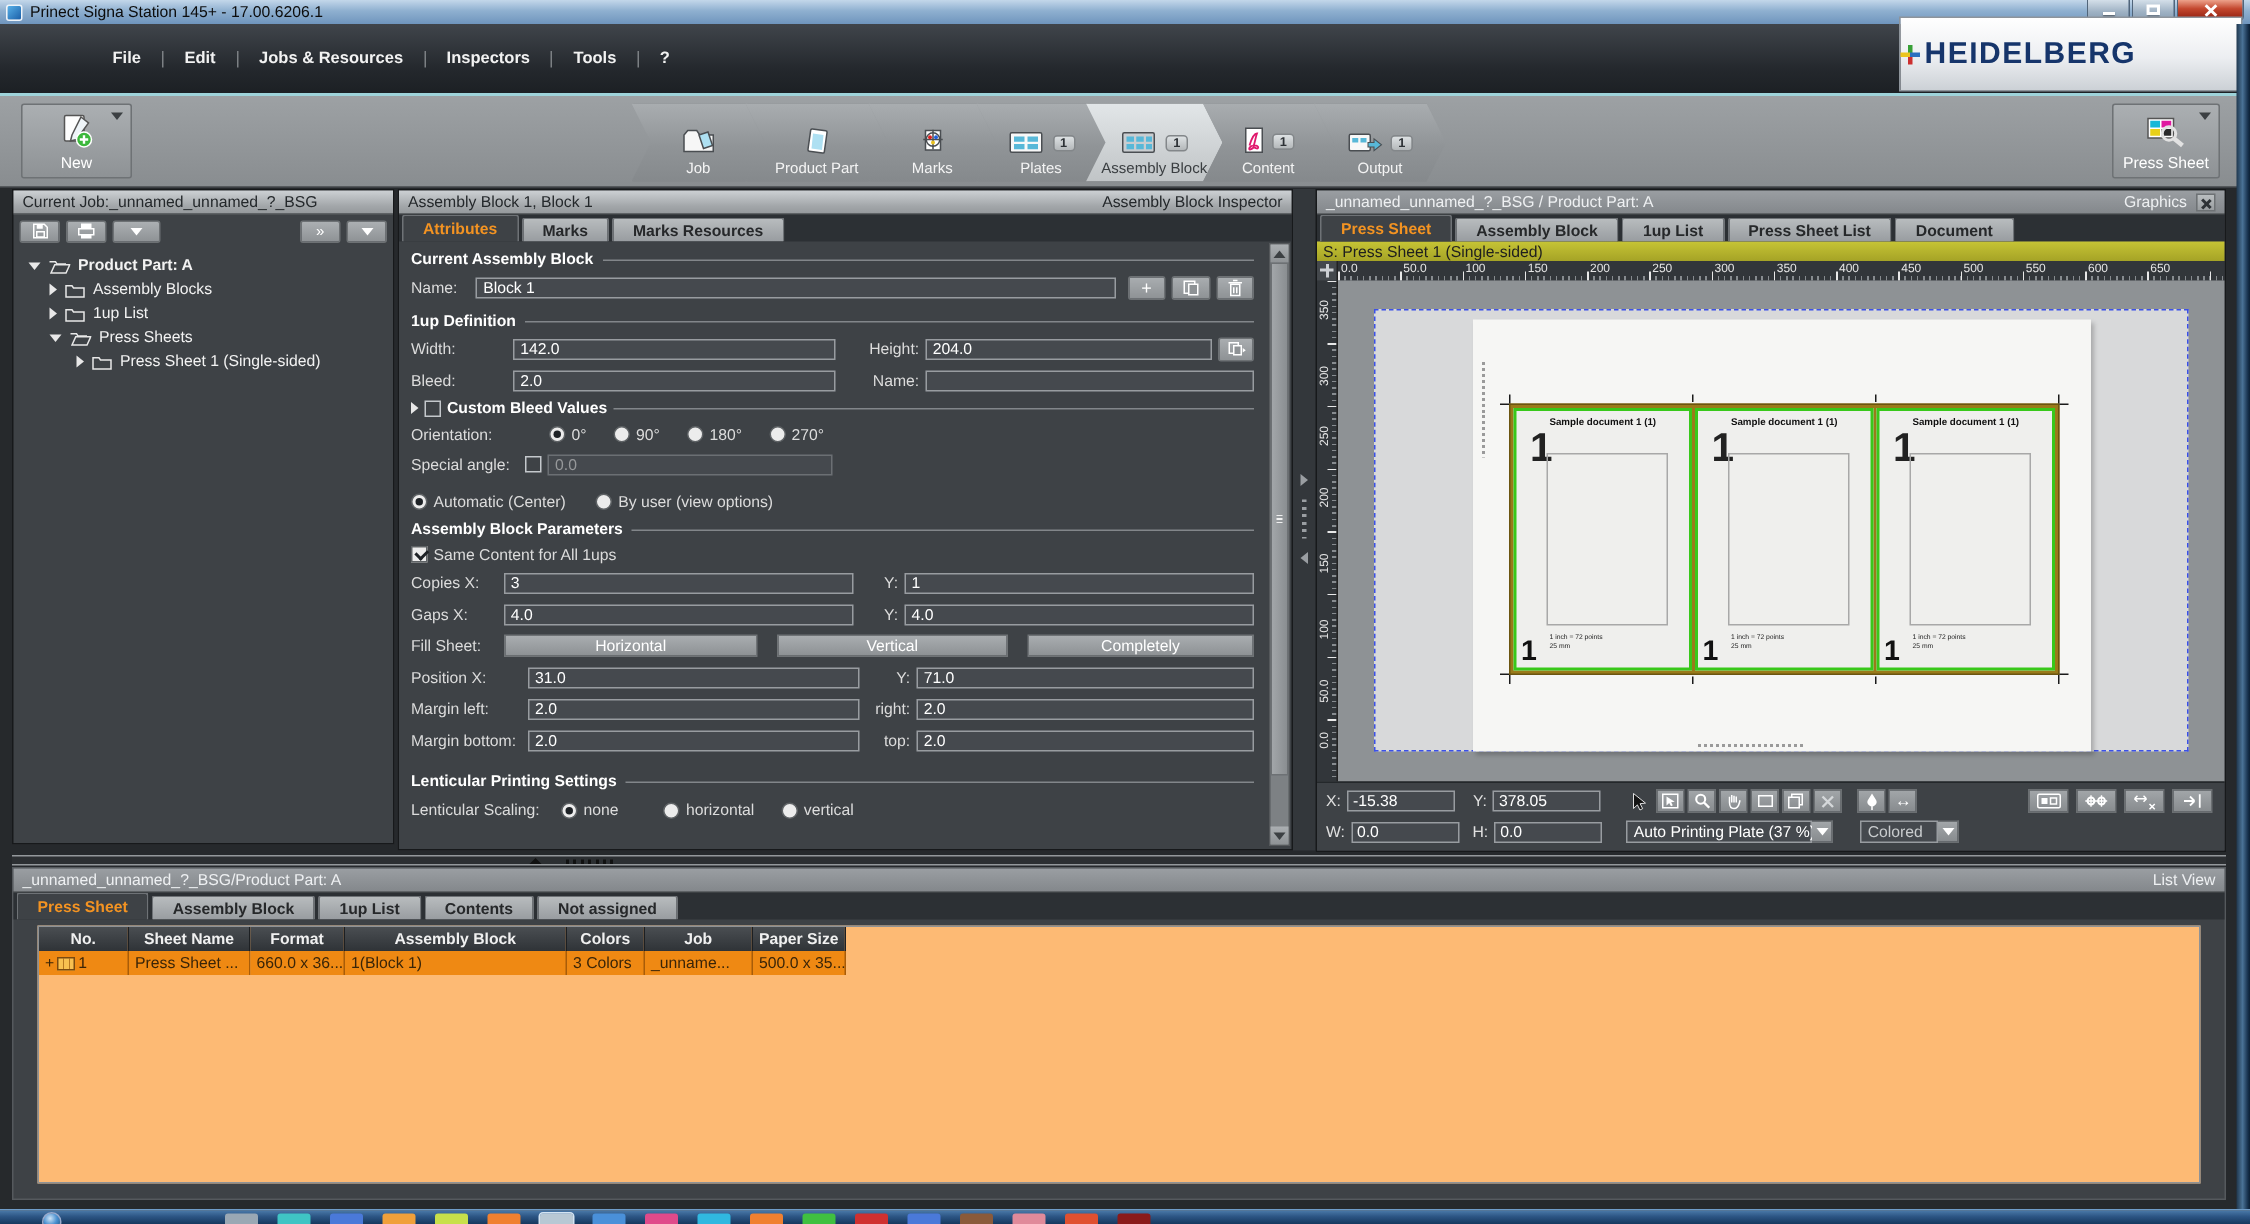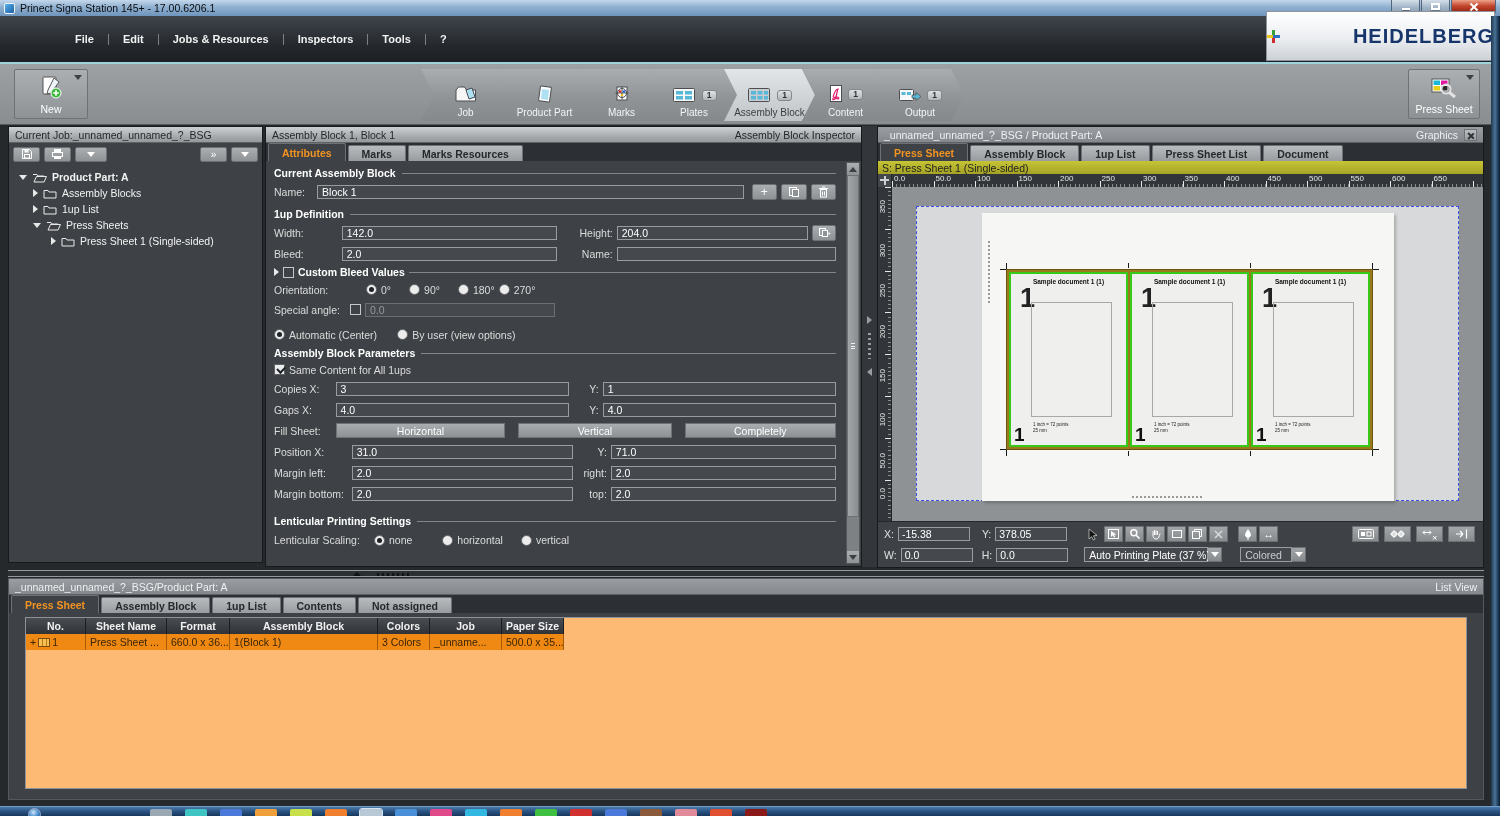--- a/index.html
+++ b/index.html
@@ -25,21 +25,21 @@
   .g-close::before{ transform:rotate(45deg);} .g-close::after{ transform:rotate(-45deg);}
 
   
   .menubar { position:absolute; top:16px; left:0; right:0; height:46px;
     background:linear-gradient(#40454b,#24282d 65%,#1c2024);
     display:flex; align-items:center; padding-left:61px; }
   .menu-item { color:#f2f2f2; font-weight:bold; font-size:11px; padding:0 14px; }
   .menu-sep { width:1px; height:11px; background:#7c8084; }
   .logo-panel { position:absolute; top:11px; left:1266px; width:229px; height:50px;
     background:linear-gradient(#ffffff,#eceef1 55%,#ccd1d6);
-    border:1px solid #8d949b; display:flex; align-items:center; justify-content:space-between; gap:3px; }
+    border:1px solid #8d949b; display:flex; align-items:center; justify-content:flex-start; gap:3px; }
   .logo-plus { position:relative; width:13px; height:13px; }
   .lp-v { position:absolute; left:5px; top:0; width:3px; height:13px;
     background:linear-gradient(#37a037 0 50%, #cc2f2f 50% 100%); }
   .lp-h { position:absolute; left:0; top:5px; width:13px; height:3px;
     background:linear-gradient(90deg,#ecc51d 0 50%, #2a6fc0 50% 100%); }
   .logo-text { color:#16356b; font-size:20px; font-weight:bold; letter-spacing:1px; }
 
   
   .toolbar { position:absolute; top:62px; left:0; right:0; height:63px;
     background:linear-gradient(#9da1a4,#898d90); border-top:2px solid #9ed3da;
@@ -551,21 +551,21 @@
           <span class="gtitle">Custom Bleed Values</span>
           <div class="grule"></div>
         </div>
         <div class="frow" style="height:19px">
           <span class="lab" style="width:88px">Orientation:</span>
           <div class="radio sel"></div>
           <span class="lab" style="margin-right:14px">0°</span>
           <div class="radio"></div>
           <span class="lab" style="margin-right:14px">90°</span>
           <div class="radio"></div>
-          <span class="lab" style="">180°</span>
+          <span class="lab" style="margin-right:14px">180°</span>
           <div class="radio"></div>
           <span class="lab">270°</span>
         </div>
         <div class="frow">
           <span class="lab" style="width:72px">Special angle:</span>
           <div class="cb empty"></div>
           <div class="inp dis" style="width:190px">0.0</div>
         </div>
         <div style="height:6px"></div>
         <div class="frow" style="height:17px">

